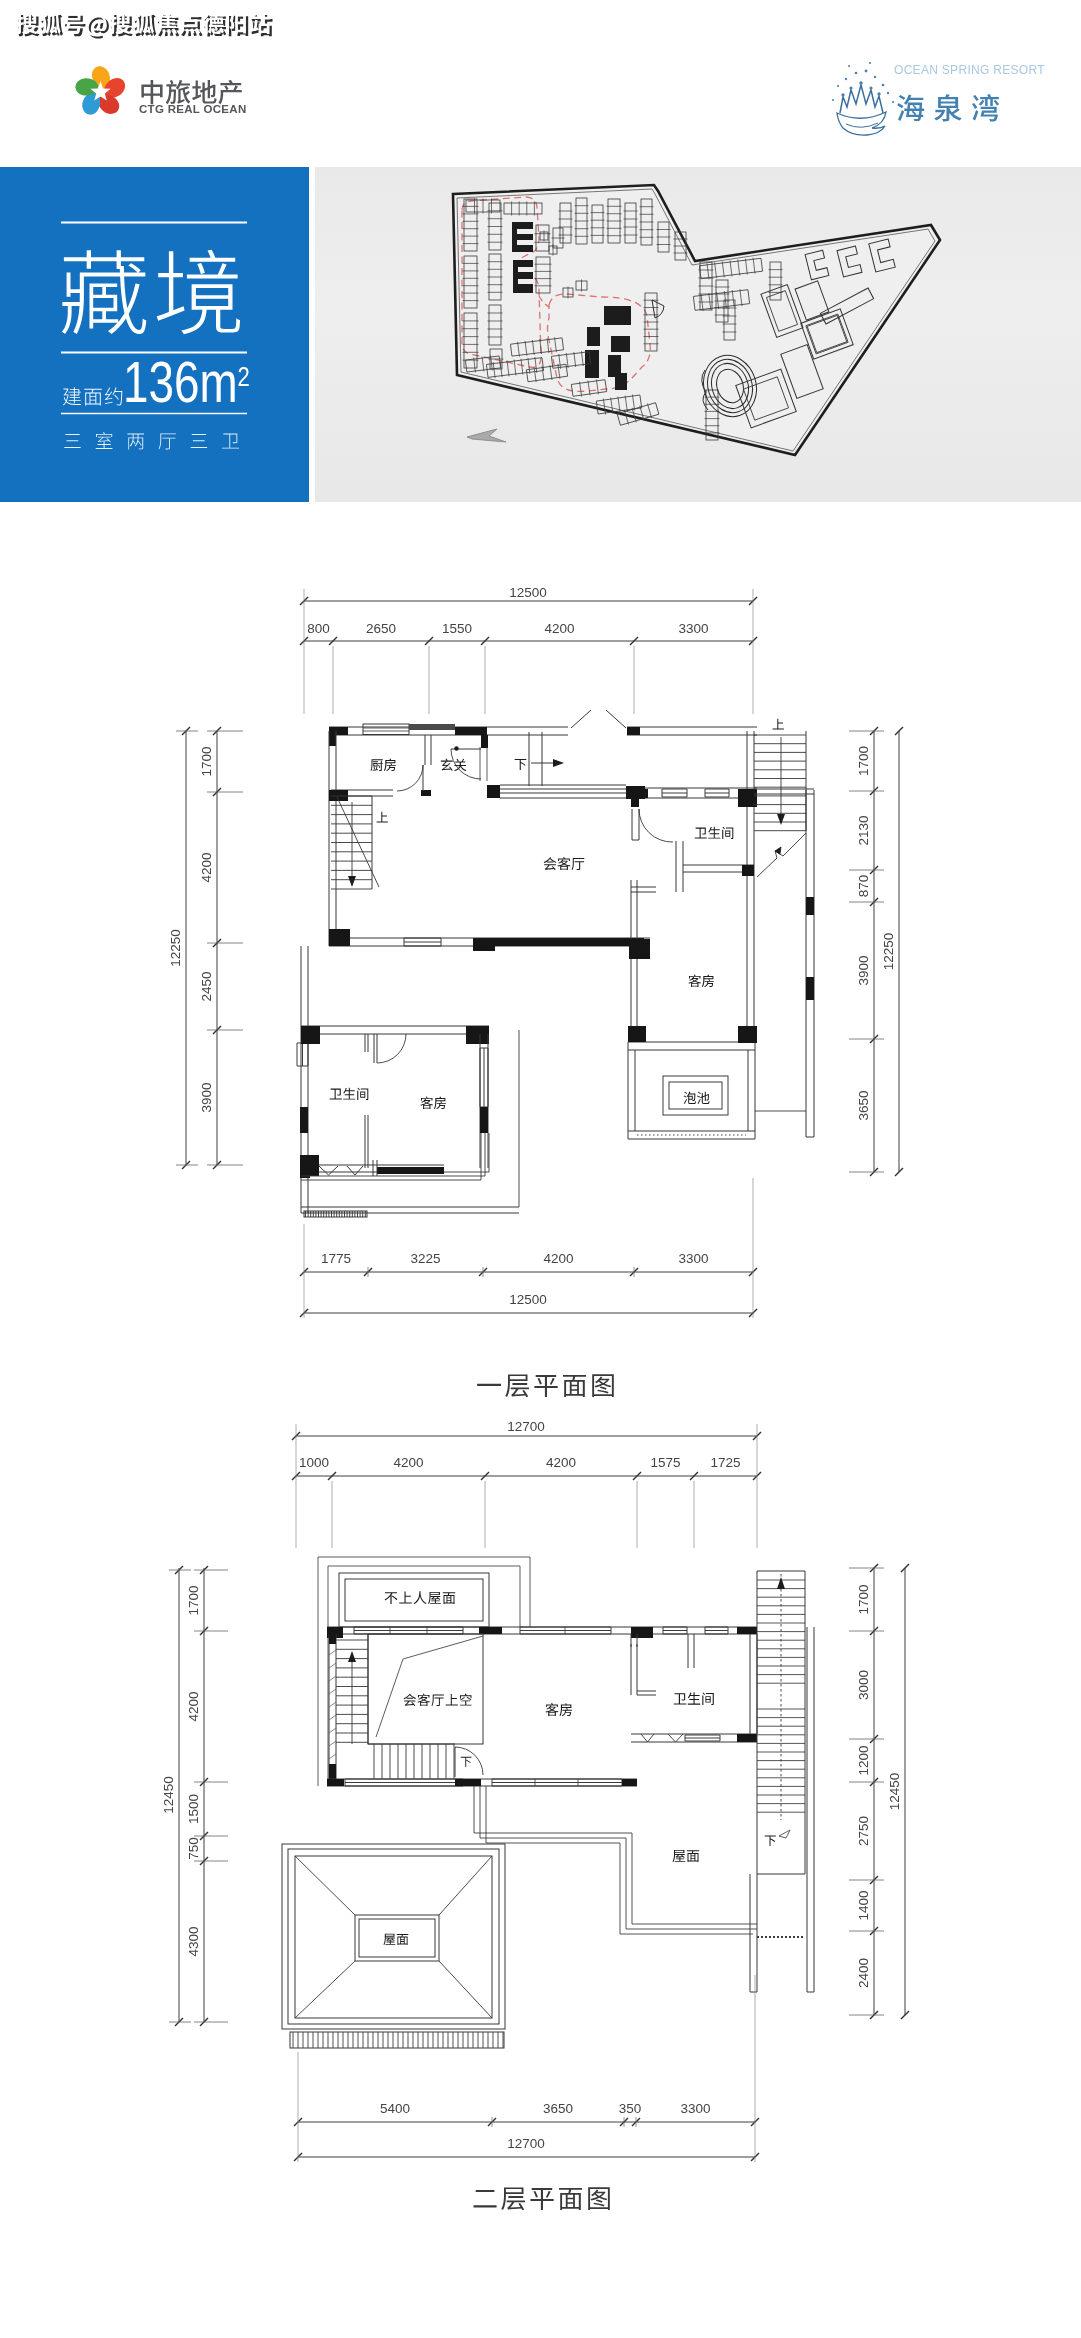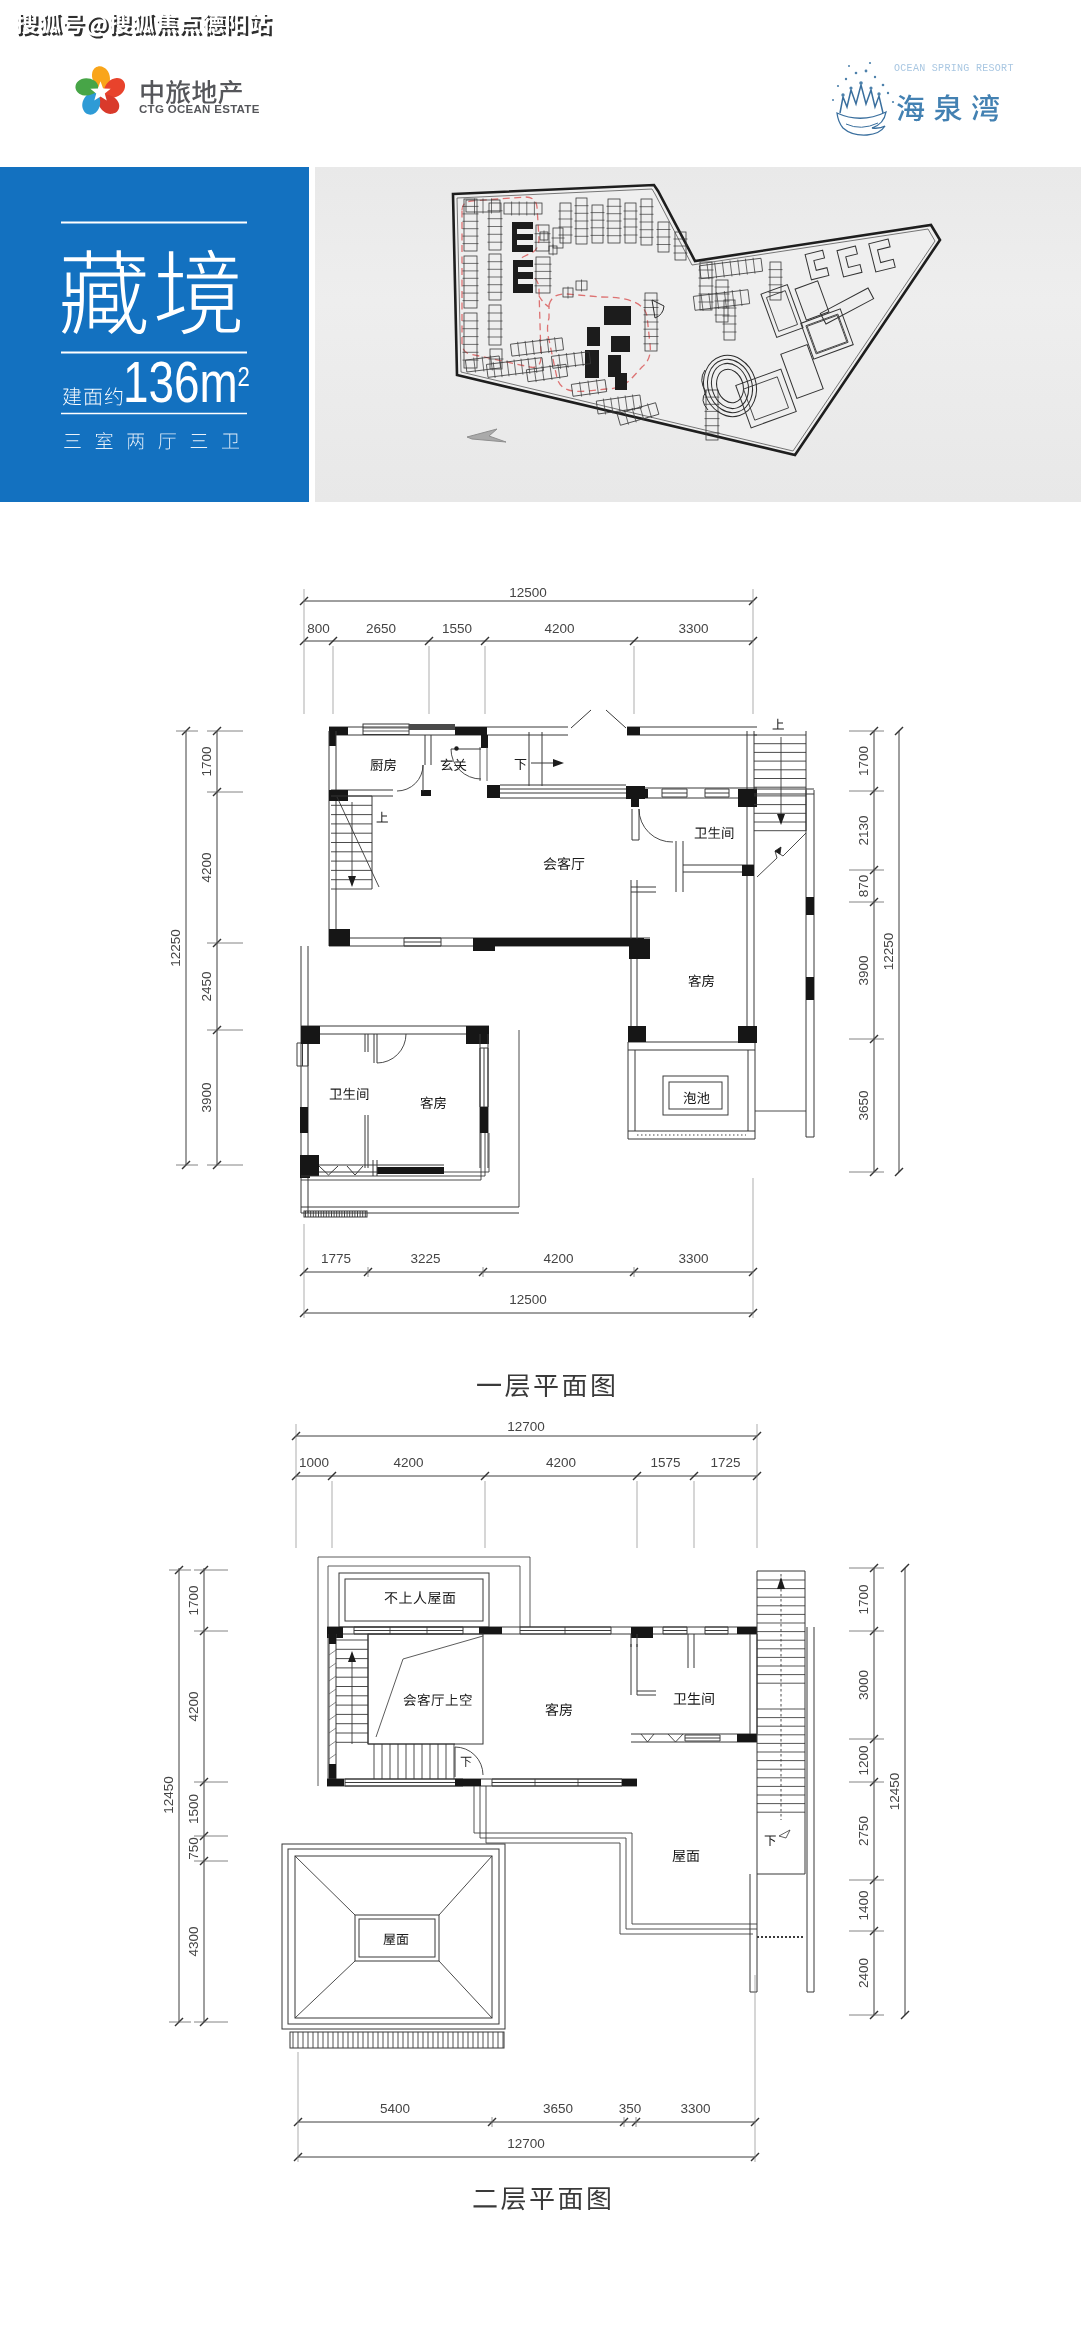--- a/index.html
+++ b/index.html
@@ -2,22 +2,22 @@
 <html><head><meta charset="utf-8">
 <style>
 html,body{margin:0;padding:0;background:#fff;}
 body{font-family:"Liberation Sans",sans-serif;}
 #page{position:relative;width:1081px;height:2338px;background:#fff;overflow:hidden;}
 </style></head>
 <body>
 <div id="page">
 
 <div style="position:absolute;left:0;top:0;width:1081px;height:60px"></div>
-<div style="position:absolute;left:139px;top:103px;font-size:11.5px;font-weight:bold;color:#55565a;letter-spacing:0.3px;font-family:'Liberation Sans',sans-serif;">CTG OCEAN ESTATE</div>
-    <div style="position:absolute;left:894px;top:63px;font-size:10px;color:#a9c7e2;letter-spacing:0.3px;font-family:Liberation Mono, monospace;">OCEAN SPRING RESORT</div>
+<div style="position:absolute;left:139px;top:103px;font-size:11.5px;font-weight:bold;color:#55565a;letter-spacing:0.3px;font-family:'Liberation Sans',sans-serif;">CTG REAL OCEAN</div>
+    <div style="position:absolute;left:894px;top:63px;font-size:12px;color:#a9c7e2;letter-spacing:0.3px;font-family:Liberation Sans, sans-serif;">OCEAN SPRING RESORT</div>
     <div style="position:absolute;left:0;top:167px;width:309px;height:335px;background:#1371c0"></div>
     <div style="position:absolute;left:315px;top:167px;width:766px;height:335px;background:linear-gradient(180deg,#e9e9e9,#eeeeee 40%,#e8e8e8)"></div>
     <div style="position:absolute;left:123px;top:353px;color:#fff;font-family:'Liberation Sans',sans-serif;font-size:58px;line-height:1;transform:scale(0.79,1);transform-origin:0 0;">136m<span style="font-size:28px;vertical-align:16px;">2</span></div>
 <svg width="1081" height="2338" viewBox="0 0 1081 2338" style="position:absolute;left:0;top:0">
 
 <g>
 <path transform="translate(17.3,34.3)" d="M3.3 -19.4V-15.0H0.8V-12.5H3.3V-8.5C2.3 -8.2 1.4 -7.9 0.6 -7.7L1.3 -5.1L3.3 -5.8V-1.0C3.3 -0.7 3.2 -0.6 2.9 -0.6C2.6 -0.6 1.9 -0.6 1.1 -0.6C1.5 0.1 1.8 1.3 1.8 2.0C3.3 2.0 4.3 1.9 5.0 1.5C5.7 1.0 5.9 0.3 5.9 -1.0V-6.7L8.1 -7.5L7.7 -9.9L5.9 -9.3V-12.5H7.9V-15.0H5.9V-19.4ZM8.7 -6.9V-4.7H10.0L9.3 -4.4C10.2 -3.3 11.2 -2.2 12.4 -1.4C10.8 -0.8 9.0 -0.4 7.0 -0.1C7.4 0.4 7.9 1.4 8.1 2.1C10.6 1.7 12.9 1.0 14.9 0.1C16.6 0.9 18.6 1.6 20.7 2.0C21.0 1.3 21.8 0.3 22.3 -0.2C20.5 -0.5 18.9 -0.9 17.4 -1.4C19.1 -2.6 20.4 -4.2 21.2 -6.3L19.6 -7.0L19.2 -6.9H16.0V-8.6H21.2V-17.7H16.7V-15.5H18.8V-14.1H16.8V-12.2H18.8V-10.8H16.0V-19.4H13.6V-17.4L12.2 -18.7C11.4 -18.1 10.0 -17.4 8.8 -17.0V-8.6H13.6V-6.9ZM11.1 -15.7C11.9 -16.0 12.8 -16.3 13.6 -16.7V-10.8H11.1V-12.2H12.9V-14.1H11.1ZM17.5 -4.7C16.8 -3.8 15.9 -3.1 14.9 -2.5C13.8 -3.1 12.8 -3.9 12.1 -4.7Z M30.0 -18.8C29.7 -18.2 29.1 -17.5 28.6 -16.8C28.0 -17.6 27.3 -18.3 26.4 -19.0L24.4 -17.5C25.4 -16.6 26.2 -15.8 26.7 -14.9C25.8 -14.0 24.9 -13.2 23.9 -12.7C24.5 -12.1 25.2 -11.0 25.5 -10.3C26.3 -10.9 27.1 -11.6 27.9 -12.4C28.1 -11.7 28.3 -10.9 28.4 -10.2C27.2 -8.3 25.5 -6.5 23.8 -5.5C24.4 -5.0 25.0 -3.9 25.4 -3.3C26.4 -4.1 27.6 -5.2 28.5 -6.4C28.5 -4.0 28.3 -2.0 27.9 -1.4C27.7 -1.2 27.5 -1.1 27.2 -1.0C26.7 -1.0 25.9 -1.0 24.7 -1.1C25.2 -0.3 25.5 0.8 25.5 1.7C26.6 1.7 27.6 1.7 28.5 1.5C29.1 1.3 29.6 1.0 30.0 0.5C31.0 -0.8 31.3 -3.9 31.3 -7.0C31.3 -9.7 31.1 -12.2 29.9 -14.6C30.8 -15.6 31.5 -16.6 32.1 -17.5ZM36.2 1.4C36.6 1.1 37.2 0.8 40.1 -0.0C40.2 0.5 40.3 1.0 40.4 1.5L42.3 1.0C42.0 -0.8 41.3 -3.4 40.7 -5.4L38.8 -4.9C39.1 -4.1 39.4 -3.1 39.6 -2.2L37.8 -1.7C39.3 -5.7 39.4 -10.3 39.4 -13.4V-16.1L41.0 -16.4C41.3 -9.2 41.8 -2.5 43.7 1.7C44.1 1.0 45.1 0.1 45.7 -0.4C44.0 -3.9 43.5 -10.4 43.2 -16.9C43.8 -17.0 44.5 -17.2 45.1 -17.4L43.2 -19.5C40.6 -18.7 36.5 -18.0 32.9 -17.6V-13.4C32.9 -9.6 32.7 -3.7 30.3 0.4C30.8 0.6 31.9 1.4 32.3 1.8C34.8 -2.5 35.3 -9.3 35.3 -13.4V-15.6L37.1 -15.8V-13.4C37.1 -9.6 37.0 -4.2 34.5 -0.5C34.9 -0.1 35.9 0.9 36.2 1.4Z M53.3 -16.2H62.6V-14.1H53.3ZM50.5 -18.6V-11.7H65.5V-18.6ZM47.8 -10.3V-7.8H52.1C51.6 -6.3 51.1 -4.7 50.6 -3.6H62.3C62.0 -2.0 61.7 -1.0 61.2 -0.7C60.9 -0.5 60.6 -0.5 60.1 -0.5C59.4 -0.5 57.7 -0.5 56.2 -0.7C56.7 0.0 57.1 1.1 57.2 1.9C58.8 2.0 60.3 2.0 61.1 1.9C62.2 1.9 62.9 1.7 63.6 1.1C64.5 0.3 65.0 -1.4 65.5 -4.9C65.5 -5.3 65.6 -6.1 65.6 -6.1H54.6L55.2 -7.8H68.1V-10.3Z M80.8 4.3C82.6 4.3 84.3 3.9 85.8 3.1L85.1 1.2C84.0 1.8 82.5 2.3 81.0 2.3C76.9 2.3 73.5 -0.3 73.5 -5.4C73.5 -11.3 77.9 -15.1 82.3 -15.1C87.3 -15.1 89.4 -11.9 89.4 -8.0C89.4 -5.0 87.8 -3.2 86.2 -3.2C85.0 -3.2 84.6 -3.9 85.0 -5.6L86.1 -11.2H84.1L83.7 -10.1H83.6C83.2 -11.0 82.5 -11.4 81.6 -11.4C78.7 -11.4 76.5 -8.2 76.5 -5.1C76.5 -2.8 77.9 -1.3 79.8 -1.3C80.9 -1.3 82.2 -2.0 82.9 -3.0H83.0C83.2 -1.8 84.4 -1.1 85.9 -1.1C88.5 -1.1 91.6 -3.4 91.6 -8.1C91.6 -13.4 88.1 -17.1 82.6 -17.1C76.4 -17.1 71.2 -12.4 71.2 -5.3C71.2 1.2 75.6 4.3 80.8 4.3ZM80.5 -3.4C79.6 -3.4 79.0 -4.0 79.0 -5.3C79.0 -7.0 80.1 -9.2 81.7 -9.2C82.3 -9.2 82.7 -8.9 83.1 -8.3L82.4 -4.7C81.7 -3.8 81.1 -3.4 80.5 -3.4Z M96.6 -19.4V-15.0H94.2V-12.5H96.6V-8.5C95.6 -8.2 94.7 -7.9 94.0 -7.7L94.6 -5.1L96.6 -5.8V-1.0C96.6 -0.7 96.6 -0.6 96.3 -0.6C96.0 -0.6 95.3 -0.6 94.5 -0.6C94.8 0.1 95.1 1.3 95.2 2.0C96.6 2.0 97.6 1.9 98.3 1.5C99.0 1.0 99.2 0.3 99.2 -1.0V-6.7L101.5 -7.5L101.0 -9.9L99.2 -9.3V-12.5H101.2V-15.0H99.2V-19.4ZM102.0 -6.9V-4.7H103.3L102.7 -4.4C103.6 -3.3 104.6 -2.2 105.8 -1.4C104.2 -0.8 102.3 -0.4 100.4 -0.1C100.8 0.4 101.3 1.4 101.5 2.1C104.0 1.7 106.3 1.0 108.3 0.1C110.0 0.9 112.0 1.6 114.1 2.0C114.4 1.3 115.1 0.3 115.6 -0.2C113.9 -0.5 112.3 -0.9 110.8 -1.4C112.4 -2.6 113.7 -4.2 114.6 -6.3L112.9 -7.0L112.5 -6.9H109.4V-8.6H114.5V-17.7H110.0V-15.5H112.1V-14.1H110.1V-12.2H112.1V-10.8H109.4V-19.4H107.0V-17.4L105.6 -18.7C104.8 -18.1 103.4 -17.4 102.1 -17.0V-8.6H107.0V-6.9ZM104.4 -15.7C105.3 -16.0 106.2 -16.3 107.0 -16.7V-10.8H104.4V-12.2H106.2V-14.1H104.4ZM110.8 -4.7C110.2 -3.8 109.3 -3.1 108.3 -2.5C107.1 -3.1 106.2 -3.9 105.4 -4.7Z M123.4 -18.8C123.0 -18.2 122.5 -17.5 121.9 -16.8C121.3 -17.6 120.6 -18.3 119.8 -19.0L117.8 -17.5C118.8 -16.6 119.5 -15.8 120.1 -14.9C119.2 -14.0 118.2 -13.2 117.3 -12.7C117.8 -12.1 118.5 -11.0 118.9 -10.3C119.6 -10.9 120.5 -11.6 121.3 -12.4C121.5 -11.7 121.6 -10.9 121.7 -10.2C120.6 -8.3 118.8 -6.5 117.2 -5.5C117.7 -5.0 118.4 -3.9 118.7 -3.3C119.8 -4.1 120.9 -5.2 121.9 -6.4C121.9 -4.0 121.7 -2.0 121.2 -1.4C121.1 -1.2 120.9 -1.1 120.5 -1.0C120.0 -1.0 119.2 -1.0 118.1 -1.1C118.6 -0.3 118.8 0.8 118.8 1.7C120.0 1.7 121.0 1.7 121.9 1.5C122.5 1.3 123.0 1.0 123.3 0.5C124.4 -0.8 124.6 -3.9 124.6 -7.0C124.6 -9.7 124.4 -12.2 123.3 -14.6C124.1 -15.6 124.9 -16.6 125.4 -17.5ZM129.5 1.4C129.9 1.1 130.6 0.8 133.5 -0.0C133.6 0.5 133.7 1.0 133.7 1.5L135.7 1.0C135.4 -0.8 134.7 -3.4 134.0 -5.4L132.2 -4.9C132.5 -4.1 132.7 -3.1 133.0 -2.2L131.1 -1.7C132.7 -5.7 132.8 -10.3 132.8 -13.4V-16.1L134.4 -16.4C134.6 -9.2 135.2 -2.5 137.0 1.7C137.5 1.0 138.4 0.1 139.0 -0.4C137.4 -3.9 136.8 -10.4 136.6 -16.9C137.2 -17.0 137.8 -17.2 138.4 -17.4L136.5 -19.5C134.0 -18.7 129.9 -18.0 126.2 -17.6V-13.4C126.2 -9.6 126.0 -3.7 123.6 0.4C124.1 0.6 125.2 1.4 125.6 1.8C128.2 -2.5 128.7 -9.3 128.7 -13.4V-15.6L130.5 -15.8V-13.4C130.5 -9.6 130.4 -4.2 127.8 -0.5C128.3 -0.1 129.2 0.9 129.5 1.4Z M147.4 -2.5C147.6 -1.1 147.8 0.8 147.8 1.9L150.5 1.5C150.5 0.4 150.2 -1.4 149.9 -2.8ZM152.1 -2.5C152.6 -1.1 153.1 0.7 153.2 1.8L156.0 1.3C155.8 0.2 155.2 -1.6 154.6 -3.0ZM156.6 -2.7C157.6 -1.2 158.8 0.8 159.3 2.1L162.0 1.2C161.4 -0.1 160.2 -2.1 159.1 -3.4ZM151.0 -18.6C151.3 -18.0 151.7 -17.2 151.9 -16.6H147.8C148.2 -17.2 148.6 -17.9 148.9 -18.6L146.2 -19.5C144.9 -16.5 142.8 -13.7 140.4 -11.9C141.1 -11.4 142.1 -10.5 142.6 -9.9C143.1 -10.4 143.6 -10.9 144.1 -11.4V-3.2L143.4 -3.4C142.8 -1.8 141.8 0.0 140.8 1.0L143.4 2.1C144.5 0.9 145.5 -1.0 146.1 -2.7L144.2 -3.2H146.8V-3.9H161.2V-6.2H154.5V-7.5H160.0V-9.6H154.5V-10.9H160.0V-13.0H154.5V-14.2H161.1V-16.6H154.8C154.6 -17.4 154.0 -18.6 153.5 -19.5ZM151.8 -10.9V-9.6H146.8V-10.9ZM151.8 -13.0H146.8V-14.2H151.8ZM151.8 -7.5V-6.2H146.8V-7.5Z M169.4 -10.1H179.8V-7.2H169.4ZM170.5 -2.9C170.8 -1.3 171.0 0.7 171.0 1.9L173.8 1.6C173.7 0.3 173.5 -1.6 173.1 -3.2ZM175.2 -2.9C175.9 -1.4 176.6 0.6 176.8 1.8L179.5 1.1C179.2 -0.1 178.4 -2.0 177.7 -3.5ZM179.9 -3.0C181.0 -1.5 182.2 0.6 182.7 1.9L185.3 0.9C184.8 -0.5 183.4 -2.5 182.3 -3.9ZM166.8 -3.7C166.1 -2.1 165.0 -0.3 163.9 0.7L166.5 2.0C167.6 0.7 168.8 -1.3 169.4 -3.1ZM166.7 -12.7V-4.7H182.6V-12.7H175.9V-14.8H184.1V-17.4H175.9V-19.4H173.2V-12.7Z M197.0 -3.7V-0.9C197.0 1.1 197.6 1.7 200.0 1.7C200.4 1.7 202.3 1.7 202.8 1.7C204.6 1.7 205.2 1.1 205.5 -1.4C204.8 -1.5 203.8 -1.9 203.4 -2.2C203.3 -0.5 203.2 -0.3 202.5 -0.3C202.1 -0.3 200.6 -0.3 200.3 -0.3C199.6 -0.3 199.4 -0.4 199.4 -0.9V-3.7ZM194.6 -4.2C194.3 -2.8 193.6 -1.0 192.8 0.0L194.9 1.2C195.7 -0.0 196.3 -1.9 196.7 -3.4ZM204.4 -3.5C205.4 -2.1 206.4 -0.3 206.7 1.0L208.9 0.0C208.5 -1.3 207.4 -3.0 206.4 -4.4ZM204.0 -12.5H205.6V-10.3H204.0ZM200.6 -12.5H202.2V-10.3H200.6ZM197.1 -12.5H198.7V-10.3H197.1ZM191.6 -19.4C190.6 -17.7 188.7 -15.5 187.2 -14.2C187.5 -13.7 188.1 -12.6 188.4 -12.0C190.3 -13.7 192.5 -16.2 194.0 -18.4ZM200.1 -19.4 200.0 -17.7H194.2V-15.6H199.8L199.6 -14.4H195.0V-8.3H207.9V-14.4H202.2L202.4 -15.6H208.6V-17.7H202.7L202.9 -19.4ZM199.5 -4.7C200.0 -3.9 200.6 -2.7 200.9 -1.9L203.0 -2.7C202.7 -3.4 202.2 -4.3 201.7 -5.1H208.7V-7.3H193.9V-5.1H200.7ZM192.0 -14.3C190.8 -11.8 188.8 -9.1 187.0 -7.4C187.4 -6.7 188.2 -5.4 188.5 -4.8C189.0 -5.3 189.6 -6.0 190.1 -6.7V2.1H192.7V-10.3C193.3 -11.4 193.9 -12.4 194.4 -13.5Z M220.2 -18.0V1.8H222.8V0.2H228.2V1.6H230.9V-18.0ZM222.8 -2.3V-7.8H228.2V-2.3ZM222.8 -10.4V-15.5H228.2V-10.4ZM211.5 -18.5V2.0H214.0V-16.0H216.3C215.9 -14.5 215.2 -12.7 214.7 -11.3C216.3 -9.7 216.7 -8.2 216.7 -7.2C216.7 -6.5 216.6 -6.0 216.3 -5.8C216.1 -5.7 215.8 -5.6 215.5 -5.6C215.2 -5.6 214.8 -5.6 214.3 -5.7C214.7 -4.9 214.9 -3.9 214.9 -3.2C215.5 -3.2 216.2 -3.2 216.7 -3.3C217.2 -3.3 217.7 -3.5 218.1 -3.8C218.9 -4.4 219.3 -5.3 219.3 -6.8C219.3 -8.2 218.9 -9.8 217.2 -11.6C218.0 -13.3 218.9 -15.5 219.6 -17.5L217.7 -18.6L217.3 -18.5Z M235.0 -11.7C235.4 -9.3 235.9 -6.1 235.9 -4.0L238.2 -4.5C238.0 -6.6 237.6 -9.6 237.1 -12.0ZM236.8 -18.6C237.3 -17.6 237.9 -16.3 238.2 -15.4H234.3V-12.9H243.4V-15.4H238.8L240.7 -16.0C240.4 -16.9 239.8 -18.2 239.2 -19.3ZM240.1 -12.2C239.9 -9.6 239.4 -6.0 238.8 -3.7C237.0 -3.3 235.3 -2.9 234.1 -2.7L234.7 -0.0C237.1 -0.6 240.3 -1.3 243.2 -2.0L242.9 -4.6L241.0 -4.1C241.6 -6.3 242.2 -9.3 242.6 -11.8ZM243.6 -8.6V2.0H246.2V0.9H251.7V1.9H254.5V-8.6H249.9V-12.6H255.2V-15.2H249.9V-19.4H247.1V-8.6ZM246.2 -1.6V-6.1H251.7V-1.6Z" fill="#2f2f2f"></path>
 <path transform="translate(15.0,32.0)" d="M3.3 -19.4V-15.0H0.8V-12.5H3.3V-8.5C2.3 -8.2 1.4 -7.9 0.6 -7.7L1.3 -5.1L3.3 -5.8V-1.0C3.3 -0.7 3.2 -0.6 2.9 -0.6C2.6 -0.6 1.9 -0.6 1.1 -0.6C1.5 0.1 1.8 1.3 1.8 2.0C3.3 2.0 4.3 1.9 5.0 1.5C5.7 1.0 5.9 0.3 5.9 -1.0V-6.7L8.1 -7.5L7.7 -9.9L5.9 -9.3V-12.5H7.9V-15.0H5.9V-19.4ZM8.7 -6.9V-4.7H10.0L9.3 -4.4C10.2 -3.3 11.2 -2.2 12.4 -1.4C10.8 -0.8 9.0 -0.4 7.0 -0.1C7.4 0.4 7.9 1.4 8.1 2.1C10.6 1.7 12.9 1.0 14.9 0.1C16.6 0.9 18.6 1.6 20.7 2.0C21.0 1.3 21.8 0.3 22.3 -0.2C20.5 -0.5 18.9 -0.9 17.4 -1.4C19.1 -2.6 20.4 -4.2 21.2 -6.3L19.6 -7.0L19.2 -6.9H16.0V-8.6H21.2V-17.7H16.7V-15.5H18.8V-14.1H16.8V-12.2H18.8V-10.8H16.0V-19.4H13.6V-17.4L12.2 -18.7C11.4 -18.1 10.0 -17.4 8.8 -17.0V-8.6H13.6V-6.9ZM11.1 -15.7C11.9 -16.0 12.8 -16.3 13.6 -16.7V-10.8H11.1V-12.2H12.9V-14.1H11.1ZM17.5 -4.7C16.8 -3.8 15.9 -3.1 14.9 -2.5C13.8 -3.1 12.8 -3.9 12.1 -4.7Z M30.0 -18.8C29.7 -18.2 29.1 -17.5 28.6 -16.8C28.0 -17.6 27.3 -18.3 26.4 -19.0L24.4 -17.5C25.4 -16.6 26.2 -15.8 26.7 -14.9C25.8 -14.0 24.9 -13.2 23.9 -12.7C24.5 -12.1 25.2 -11.0 25.5 -10.3C26.3 -10.9 27.1 -11.6 27.9 -12.4C28.1 -11.7 28.3 -10.9 28.4 -10.2C27.2 -8.3 25.5 -6.5 23.8 -5.5C24.4 -5.0 25.0 -3.9 25.4 -3.3C26.4 -4.1 27.6 -5.2 28.5 -6.4C28.5 -4.0 28.3 -2.0 27.9 -1.4C27.7 -1.2 27.5 -1.1 27.2 -1.0C26.7 -1.0 25.9 -1.0 24.7 -1.1C25.2 -0.3 25.5 0.8 25.5 1.7C26.6 1.7 27.6 1.7 28.5 1.5C29.1 1.3 29.6 1.0 30.0 0.5C31.0 -0.8 31.3 -3.9 31.3 -7.0C31.3 -9.7 31.1 -12.2 29.9 -14.6C30.8 -15.6 31.5 -16.6 32.1 -17.5ZM36.2 1.4C36.6 1.1 37.2 0.8 40.1 -0.0C40.2 0.5 40.3 1.0 40.4 1.5L42.3 1.0C42.0 -0.8 41.3 -3.4 40.7 -5.4L38.8 -4.9C39.1 -4.1 39.4 -3.1 39.6 -2.2L37.8 -1.7C39.3 -5.7 39.4 -10.3 39.4 -13.4V-16.1L41.0 -16.4C41.3 -9.2 41.8 -2.5 43.7 1.7C44.1 1.0 45.1 0.1 45.7 -0.4C44.0 -3.9 43.5 -10.4 43.2 -16.9C43.8 -17.0 44.5 -17.2 45.1 -17.4L43.2 -19.5C40.6 -18.7 36.5 -18.0 32.9 -17.6V-13.4C32.9 -9.6 32.7 -3.7 30.3 0.4C30.8 0.6 31.9 1.4 32.3 1.8C34.8 -2.5 35.3 -9.3 35.3 -13.4V-15.6L37.1 -15.8V-13.4C37.1 -9.6 37.0 -4.2 34.5 -0.5C34.9 -0.1 35.9 0.9 36.2 1.4Z M53.3 -16.2H62.6V-14.1H53.3ZM50.5 -18.6V-11.7H65.5V-18.6ZM47.8 -10.3V-7.8H52.1C51.6 -6.3 51.1 -4.7 50.6 -3.6H62.3C62.0 -2.0 61.7 -1.0 61.2 -0.7C60.9 -0.5 60.6 -0.5 60.1 -0.5C59.4 -0.5 57.7 -0.5 56.2 -0.7C56.7 0.0 57.1 1.1 57.2 1.9C58.8 2.0 60.3 2.0 61.1 1.9C62.2 1.9 62.9 1.7 63.6 1.1C64.5 0.3 65.0 -1.4 65.5 -4.9C65.5 -5.3 65.6 -6.1 65.6 -6.1H54.6L55.2 -7.8H68.1V-10.3Z M80.8 4.3C82.6 4.3 84.3 3.9 85.8 3.1L85.1 1.2C84.0 1.8 82.5 2.3 81.0 2.3C76.9 2.3 73.5 -0.3 73.5 -5.4C73.5 -11.3 77.9 -15.1 82.3 -15.1C87.3 -15.1 89.4 -11.9 89.4 -8.0C89.4 -5.0 87.8 -3.2 86.2 -3.2C85.0 -3.2 84.6 -3.9 85.0 -5.6L86.1 -11.2H84.1L83.7 -10.1H83.6C83.2 -11.0 82.5 -11.4 81.6 -11.4C78.7 -11.4 76.5 -8.2 76.5 -5.1C76.5 -2.8 77.9 -1.3 79.8 -1.3C80.9 -1.3 82.2 -2.0 82.9 -3.0H83.0C83.2 -1.8 84.4 -1.1 85.9 -1.1C88.5 -1.1 91.6 -3.4 91.6 -8.1C91.6 -13.4 88.1 -17.1 82.6 -17.1C76.4 -17.1 71.2 -12.4 71.2 -5.3C71.2 1.2 75.6 4.3 80.8 4.3ZM80.5 -3.4C79.6 -3.4 79.0 -4.0 79.0 -5.3C79.0 -7.0 80.1 -9.2 81.7 -9.2C82.3 -9.2 82.7 -8.9 83.1 -8.3L82.4 -4.7C81.7 -3.8 81.1 -3.4 80.5 -3.4Z M96.6 -19.4V-15.0H94.2V-12.5H96.6V-8.5C95.6 -8.2 94.7 -7.9 94.0 -7.7L94.6 -5.1L96.6 -5.8V-1.0C96.6 -0.7 96.6 -0.6 96.3 -0.6C96.0 -0.6 95.3 -0.6 94.5 -0.6C94.8 0.1 95.1 1.3 95.2 2.0C96.6 2.0 97.6 1.9 98.3 1.5C99.0 1.0 99.2 0.3 99.2 -1.0V-6.7L101.5 -7.5L101.0 -9.9L99.2 -9.3V-12.5H101.2V-15.0H99.2V-19.4ZM102.0 -6.9V-4.7H103.3L102.7 -4.4C103.6 -3.3 104.6 -2.2 105.8 -1.4C104.2 -0.8 102.3 -0.4 100.4 -0.1C100.8 0.4 101.3 1.4 101.5 2.1C104.0 1.7 106.3 1.0 108.3 0.1C110.0 0.9 112.0 1.6 114.1 2.0C114.4 1.3 115.1 0.3 115.6 -0.2C113.9 -0.5 112.3 -0.9 110.8 -1.4C112.4 -2.6 113.7 -4.2 114.6 -6.3L112.9 -7.0L112.5 -6.9H109.4V-8.6H114.5V-17.7H110.0V-15.5H112.1V-14.1H110.1V-12.2H112.1V-10.8H109.4V-19.4H107.0V-17.4L105.6 -18.7C104.8 -18.1 103.4 -17.4 102.1 -17.0V-8.6H107.0V-6.9ZM104.4 -15.7C105.3 -16.0 106.2 -16.3 107.0 -16.7V-10.8H104.4V-12.2H106.2V-14.1H104.4ZM110.8 -4.7C110.2 -3.8 109.3 -3.1 108.3 -2.5C107.1 -3.1 106.2 -3.9 105.4 -4.7Z M123.4 -18.8C123.0 -18.2 122.5 -17.5 121.9 -16.8C121.3 -17.6 120.6 -18.3 119.8 -19.0L117.8 -17.5C118.8 -16.6 119.5 -15.8 120.1 -14.9C119.2 -14.0 118.2 -13.2 117.3 -12.7C117.8 -12.1 118.5 -11.0 118.9 -10.3C119.6 -10.9 120.5 -11.6 121.3 -12.4C121.5 -11.7 121.6 -10.9 121.7 -10.2C120.6 -8.3 118.8 -6.5 117.2 -5.5C117.7 -5.0 118.4 -3.9 118.7 -3.3C119.8 -4.1 120.9 -5.2 121.9 -6.4C121.9 -4.0 121.7 -2.0 121.2 -1.4C121.1 -1.2 120.9 -1.1 120.5 -1.0C120.0 -1.0 119.2 -1.0 118.1 -1.1C118.6 -0.3 118.8 0.8 118.8 1.7C120.0 1.7 121.0 1.7 121.9 1.5C122.5 1.3 123.0 1.0 123.3 0.5C124.4 -0.8 124.6 -3.9 124.6 -7.0C124.6 -9.7 124.4 -12.2 123.3 -14.6C124.1 -15.6 124.9 -16.6 125.4 -17.5ZM129.5 1.4C129.9 1.1 130.6 0.8 133.5 -0.0C133.6 0.5 133.7 1.0 133.7 1.5L135.7 1.0C135.4 -0.8 134.7 -3.4 134.0 -5.4L132.2 -4.9C132.5 -4.1 132.7 -3.1 133.0 -2.2L131.1 -1.7C132.7 -5.7 132.8 -10.3 132.8 -13.4V-16.1L134.4 -16.4C134.6 -9.2 135.2 -2.5 137.0 1.7C137.5 1.0 138.4 0.1 139.0 -0.4C137.4 -3.9 136.8 -10.4 136.6 -16.9C137.2 -17.0 137.8 -17.2 138.4 -17.4L136.5 -19.5C134.0 -18.7 129.9 -18.0 126.2 -17.6V-13.4C126.2 -9.6 126.0 -3.7 123.6 0.4C124.1 0.6 125.2 1.4 125.6 1.8C128.2 -2.5 128.7 -9.3 128.7 -13.4V-15.6L130.5 -15.8V-13.4C130.5 -9.6 130.4 -4.2 127.8 -0.5C128.3 -0.1 129.2 0.9 129.5 1.4Z M147.4 -2.5C147.6 -1.1 147.8 0.8 147.8 1.9L150.5 1.5C150.5 0.4 150.2 -1.4 149.9 -2.8ZM152.1 -2.5C152.6 -1.1 153.1 0.7 153.2 1.8L156.0 1.3C155.8 0.2 155.2 -1.6 154.6 -3.0ZM156.6 -2.7C157.6 -1.2 158.8 0.8 159.3 2.1L162.0 1.2C161.4 -0.1 160.2 -2.1 159.1 -3.4ZM151.0 -18.6C151.3 -18.0 151.7 -17.2 151.9 -16.6H147.8C148.2 -17.2 148.6 -17.9 148.9 -18.6L146.2 -19.5C144.9 -16.5 142.8 -13.7 140.4 -11.9C141.1 -11.4 142.1 -10.5 142.6 -9.9C143.1 -10.4 143.6 -10.9 144.1 -11.4V-3.2L143.4 -3.4C142.8 -1.8 141.8 0.0 140.8 1.0L143.4 2.1C144.5 0.9 145.5 -1.0 146.1 -2.7L144.2 -3.2H146.8V-3.9H161.2V-6.2H154.5V-7.5H160.0V-9.6H154.5V-10.9H160.0V-13.0H154.5V-14.2H161.1V-16.6H154.8C154.6 -17.4 154.0 -18.6 153.5 -19.5ZM151.8 -10.9V-9.6H146.8V-10.9ZM151.8 -13.0H146.8V-14.2H151.8ZM151.8 -7.5V-6.2H146.8V-7.5Z M169.4 -10.1H179.8V-7.2H169.4ZM170.5 -2.9C170.8 -1.3 171.0 0.7 171.0 1.9L173.8 1.6C173.7 0.3 173.5 -1.6 173.1 -3.2ZM175.2 -2.9C175.9 -1.4 176.6 0.6 176.8 1.8L179.5 1.1C179.2 -0.1 178.4 -2.0 177.7 -3.5ZM179.9 -3.0C181.0 -1.5 182.2 0.6 182.7 1.9L185.3 0.9C184.8 -0.5 183.4 -2.5 182.3 -3.9ZM166.8 -3.7C166.1 -2.1 165.0 -0.3 163.9 0.7L166.5 2.0C167.6 0.7 168.8 -1.3 169.4 -3.1ZM166.7 -12.7V-4.7H182.6V-12.7H175.9V-14.8H184.1V-17.4H175.9V-19.4H173.2V-12.7Z M197.0 -3.7V-0.9C197.0 1.1 197.6 1.7 200.0 1.7C200.4 1.7 202.3 1.7 202.8 1.7C204.6 1.7 205.2 1.1 205.5 -1.4C204.8 -1.5 203.8 -1.9 203.4 -2.2C203.3 -0.5 203.2 -0.3 202.5 -0.3C202.1 -0.3 200.6 -0.3 200.3 -0.3C199.6 -0.3 199.4 -0.4 199.4 -0.9V-3.7ZM194.6 -4.2C194.3 -2.8 193.6 -1.0 192.8 0.0L194.9 1.2C195.7 -0.0 196.3 -1.9 196.7 -3.4ZM204.4 -3.5C205.4 -2.1 206.4 -0.3 206.7 1.0L208.9 0.0C208.5 -1.3 207.4 -3.0 206.4 -4.4ZM204.0 -12.5H205.6V-10.3H204.0ZM200.6 -12.5H202.2V-10.3H200.6ZM197.1 -12.5H198.7V-10.3H197.1ZM191.6 -19.4C190.6 -17.7 188.7 -15.5 187.2 -14.2C187.5 -13.7 188.1 -12.6 188.4 -12.0C190.3 -13.7 192.5 -16.2 194.0 -18.4ZM200.1 -19.4 200.0 -17.7H194.2V-15.6H199.8L199.6 -14.4H195.0V-8.3H207.9V-14.4H202.2L202.4 -15.6H208.6V-17.7H202.7L202.9 -19.4ZM199.5 -4.7C200.0 -3.9 200.6 -2.7 200.9 -1.9L203.0 -2.7C202.7 -3.4 202.2 -4.3 201.7 -5.1H208.7V-7.3H193.9V-5.1H200.7ZM192.0 -14.3C190.8 -11.8 188.8 -9.1 187.0 -7.4C187.4 -6.7 188.2 -5.4 188.5 -4.8C189.0 -5.3 189.6 -6.0 190.1 -6.7V2.1H192.7V-10.3C193.3 -11.4 193.9 -12.4 194.4 -13.5Z M220.2 -18.0V1.8H222.8V0.2H228.2V1.6H230.9V-18.0ZM222.8 -2.3V-7.8H228.2V-2.3ZM222.8 -10.4V-15.5H228.2V-10.4ZM211.5 -18.5V2.0H214.0V-16.0H216.3C215.9 -14.5 215.2 -12.7 214.7 -11.3C216.3 -9.7 216.7 -8.2 216.7 -7.2C216.7 -6.5 216.6 -6.0 216.3 -5.8C216.1 -5.7 215.8 -5.6 215.5 -5.6C215.2 -5.6 214.8 -5.6 214.3 -5.7C214.7 -4.9 214.9 -3.9 214.9 -3.2C215.5 -3.2 216.2 -3.2 216.7 -3.3C217.2 -3.3 217.7 -3.5 218.1 -3.8C218.9 -4.4 219.3 -5.3 219.3 -6.8C219.3 -8.2 218.9 -9.8 217.2 -11.6C218.0 -13.3 218.9 -15.5 219.6 -17.5L217.7 -18.6L217.3 -18.5Z M235.0 -11.7C235.4 -9.3 235.9 -6.1 235.9 -4.0L238.2 -4.5C238.0 -6.6 237.6 -9.6 237.1 -12.0ZM236.8 -18.6C237.3 -17.6 237.9 -16.3 238.2 -15.4H234.3V-12.9H243.4V-15.4H238.8L240.7 -16.0C240.4 -16.9 239.8 -18.2 239.2 -19.3ZM240.1 -12.2C239.9 -9.6 239.4 -6.0 238.8 -3.7C237.0 -3.3 235.3 -2.9 234.1 -2.7L234.7 -0.0C237.1 -0.6 240.3 -1.3 243.2 -2.0L242.9 -4.6L241.0 -4.1C241.6 -6.3 242.2 -9.3 242.6 -11.8ZM243.6 -8.6V2.0H246.2V0.9H251.7V1.9H254.5V-8.6H249.9V-12.6H255.2V-15.2H249.9V-19.4H247.1V-8.6ZM246.2 -1.6V-6.1H251.7V-1.6Z" fill="#ffffff"></path>
 </g>
 

